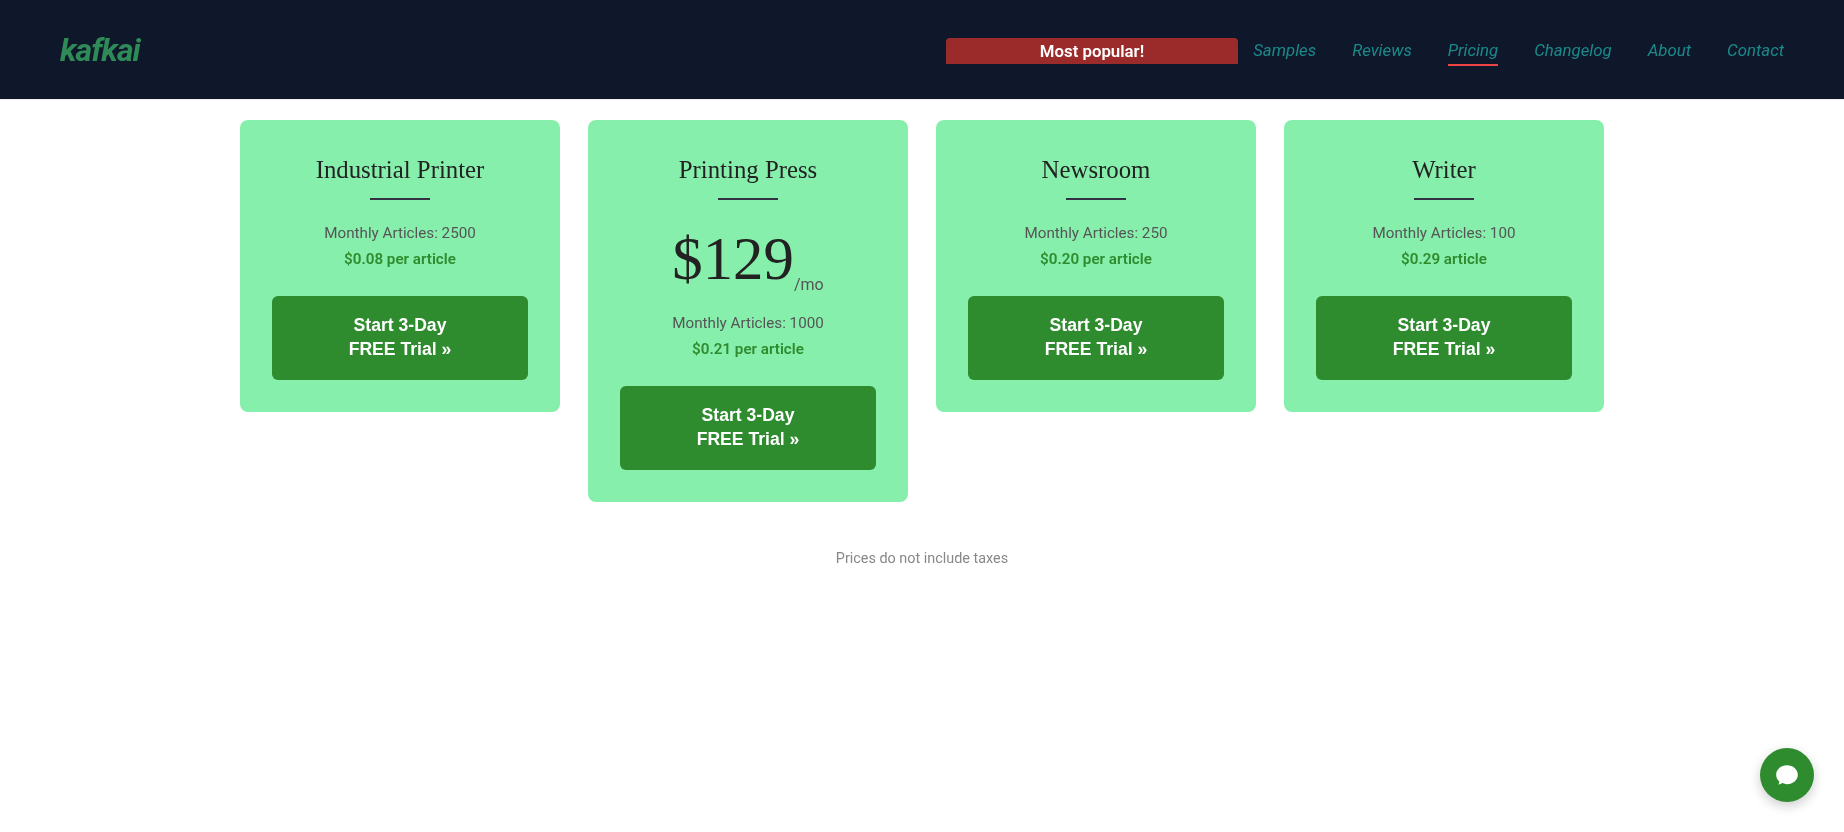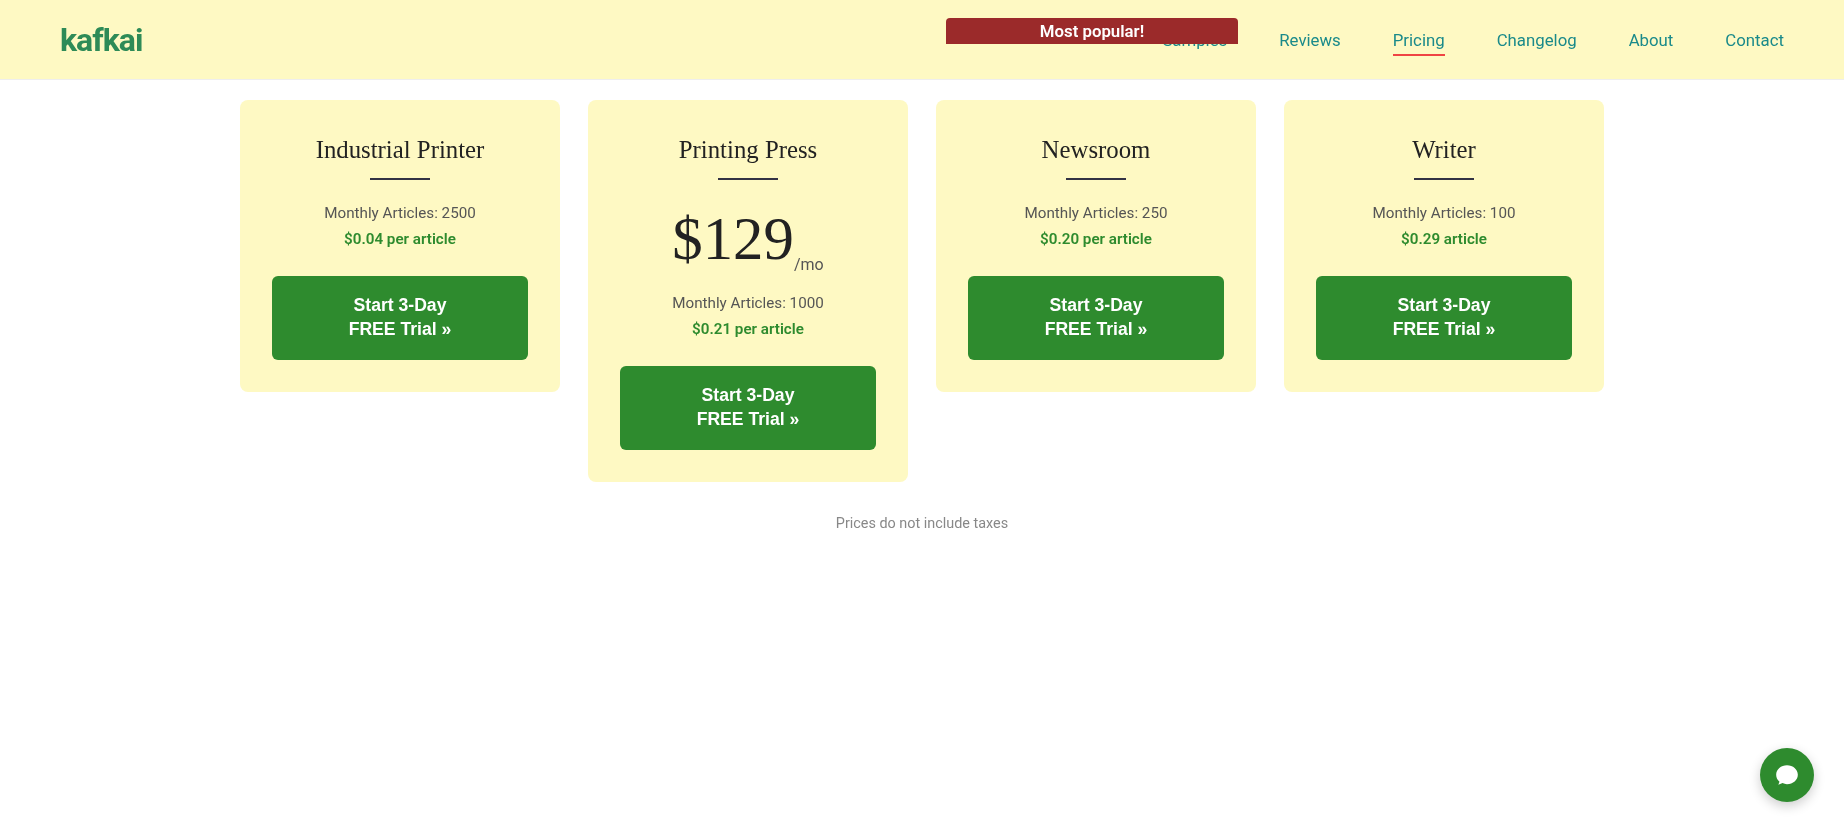--- a/index.html
+++ b/index.html
@@ -8,36 +8,37 @@
       font-family: -apple-system, BlinkMacSystemFont, 'Segoe UI', Roboto, sans-serif;
       background: #fff;
       color: #333;
     }
 
     
     nav {
       display: flex;
       align-items: center;
       padding: 0 60px;
-      height: 80px;
+      height: 100px;
       border-bottom: 1px solid #eee;
-      background: #fef9c3;
+      background: #0f172a;
+      font-style: italic;
     }
 
     .logo {
       font-size: 2rem;
       font-weight: 700;
       color: #2e8b57;
       letter-spacing: -1px;
       margin-right: auto;
     }
 
     .nav-links {
       display: flex;
-      gap: 52px;
+      gap: 36px;
       list-style: none;
     }
 
     .nav-links a {
       text-decoration: none;
       color: #1a8a8a;
       font-size: 1.05rem;
       padding-bottom: 4px;
     }
 
@@ -73,21 +74,21 @@
       left: calc(50% + 14px + 10px);
       transform: none;
     }
 
     .pricing-wrapper {
       padding-top: 20px;
       position: relative;
     }
 
     .card {
-      background: #fef9c3;
+      background: #86efac;
       border-radius: 8px;
       padding: 36px 32px 32px;
       width: 320px;
       flex-shrink: 0;
     }
 
     .card.featured {
       margin-top: 0;
     }
 
@@ -174,21 +175,21 @@
     .chat-bubble svg {
       width: 26px;
       height: 26px;
       fill: #fff;
     }
 
     .bottom-note {
       text-align: center;
       color: #888;
       font-size: 0.9rem;
-      margin-top: 33px;
+      margin-top: 48px;
     }
   </style>
 </head>
 <body>
 
 <nav>
   <span class="logo">kafkai</span>
   <ul class="nav-links" id="nav-links-list">
       <li><a href="#">Samples</a></li>
       <li><a href="#">Reviews</a></li>
@@ -202,21 +203,21 @@
 <div class="main">
   <div class="pricing-wrapper">
 
     <div class="popular-banner">Most popular!</div>
 
     <div class="cards-container" id="cards-container">
         <div class="card">
       <div class="card-title">Industrial Printer</div>
       <div class="card-divider"></div>
       <div class="monthly-articles">Monthly Articles: 2500</div>
-      <div class="per-article">$0.04 per article</div>
+      <div class="per-article">$0.08 per article</div>
       <button class="cta-button">Start 3-Day<br>FREE Trial »</button>
     </div>
         <div class="card">
       <div class="card-title">Printing Press</div>
       <div class="card-divider"></div>
       <div class="price-row">
         <span class="price-amount">$129</span><span class="price-mo">/mo</span>
       </div>
       <div class="monthly-articles">Monthly Articles: 1000</div>
       <div class="per-article">$0.21 per article</div>

